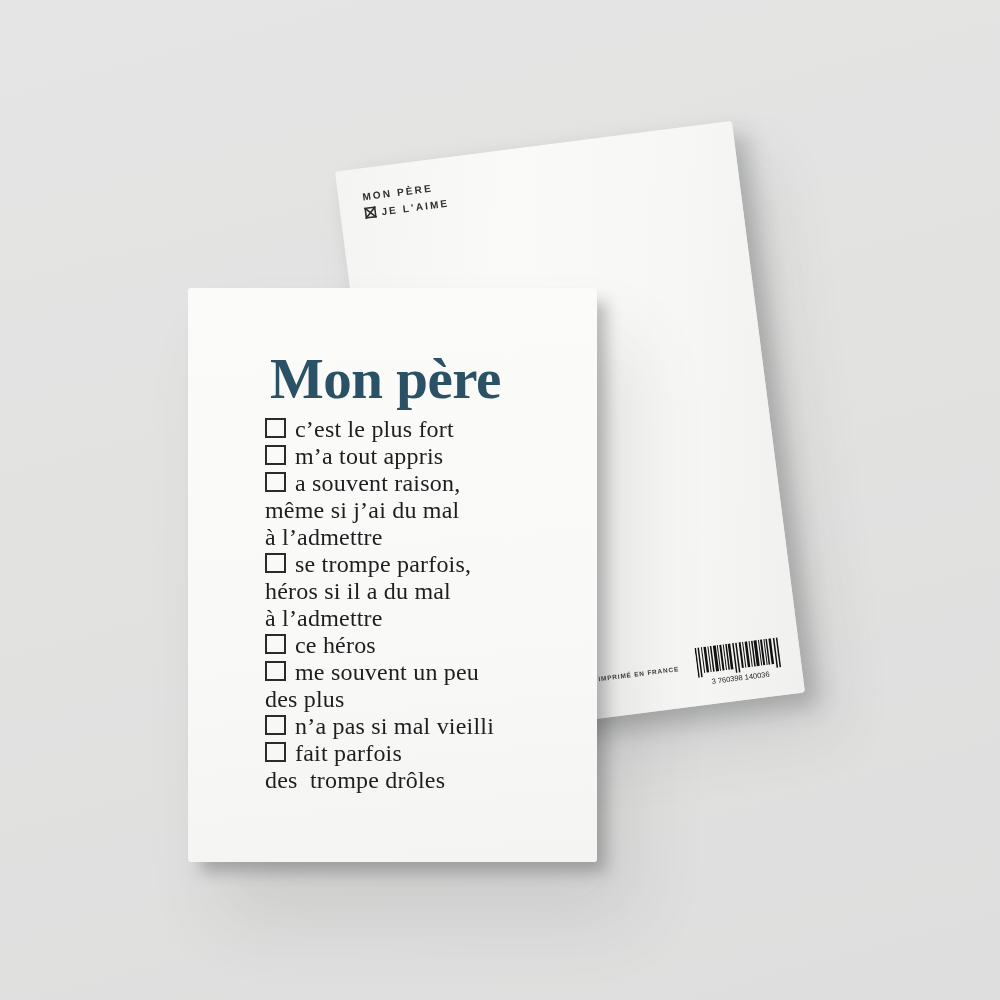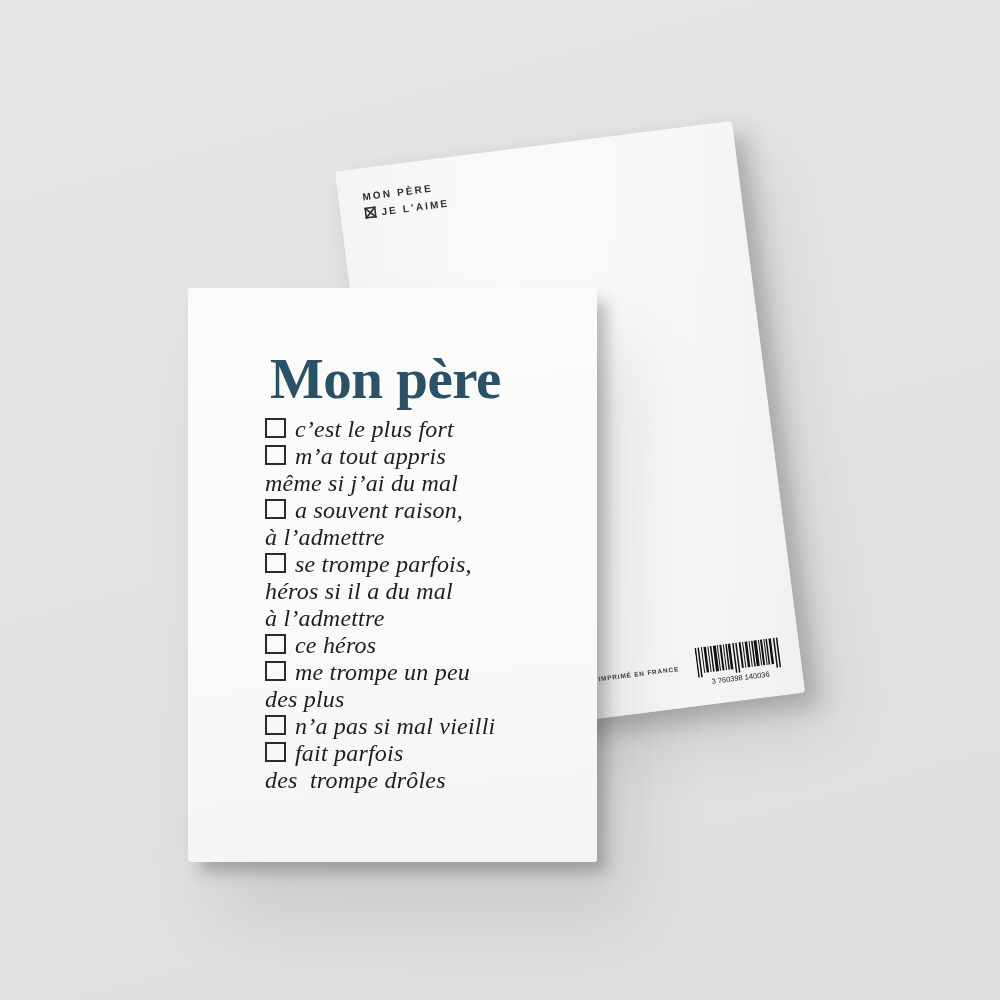--- a/index.html
+++ b/index.html
@@ -42,21 +42,21 @@
     position:absolute;left:82px;top:63px;
     font-family:"Liberation Serif",serif;font-weight:700;
     font-size:57px;line-height:56px;letter-spacing:-.5px;
     color:#2b5166;white-space:nowrap;
   }
   .checklist{
     position:absolute;left:77px;top:128px;
     font-family:"Liberation Serif",serif;font-size:24px;line-height:27px;
     letter-spacing:.2px;color:#1e1e20;
   }
-  .row{white-space:pre-wrap;font-style:italic;}
+  .row{white-space:pre-wrap;}
   .cb{
     display:inline-block;width:17px;height:16px;
     border:2.4px solid #2b2b2b;margin-right:9px;vertical-align:-1px;
     background:transparent;
   }
 </style>
 </head>
 <body>
 
 <div class="scene">
@@ -111,28 +111,28 @@
       </svg>
     </div>
   </div>
 
   <div class="card card-front">
     <div class="front-title">Mon père</div>
 
     <div class="checklist">
       <div class="row"><span class="cb"></span><span>c’est le plus fort</span></div>
       <div class="row"><span class="cb"></span><span>m’a tout appris</span></div>
+      <div class="row"><span class="cb"></span><span>a souvent raison,</span></div>
       <div class="row"><span>même si j’ai du mal</span></div>
-      <div class="row"><span class="cb"></span><span>a souvent raison,</span></div>
       <div class="row"><span>à l’admettre</span></div>
       <div class="row"><span class="cb"></span><span>se trompe parfois,</span></div>
       <div class="row"><span>héros si il a du mal</span></div>
       <div class="row"><span>à l’admettre</span></div>
       <div class="row"><span class="cb"></span><span>ce héros</span></div>
-      <div class="row"><span class="cb"></span><span>me trompe un peu</span></div>
+      <div class="row"><span class="cb"></span><span>me souvent un peu</span></div>
       <div class="row"><span>des plus</span></div>
       <div class="row"><span class="cb"></span><span>n’a pas si mal vieilli</span></div>
       <div class="row"><span class="cb"></span><span>fait parfois</span></div>
       <div class="row"><span>des  trompe drôles</span></div>
     </div>
   </div>
 
 </div>
 
 </body></html>

